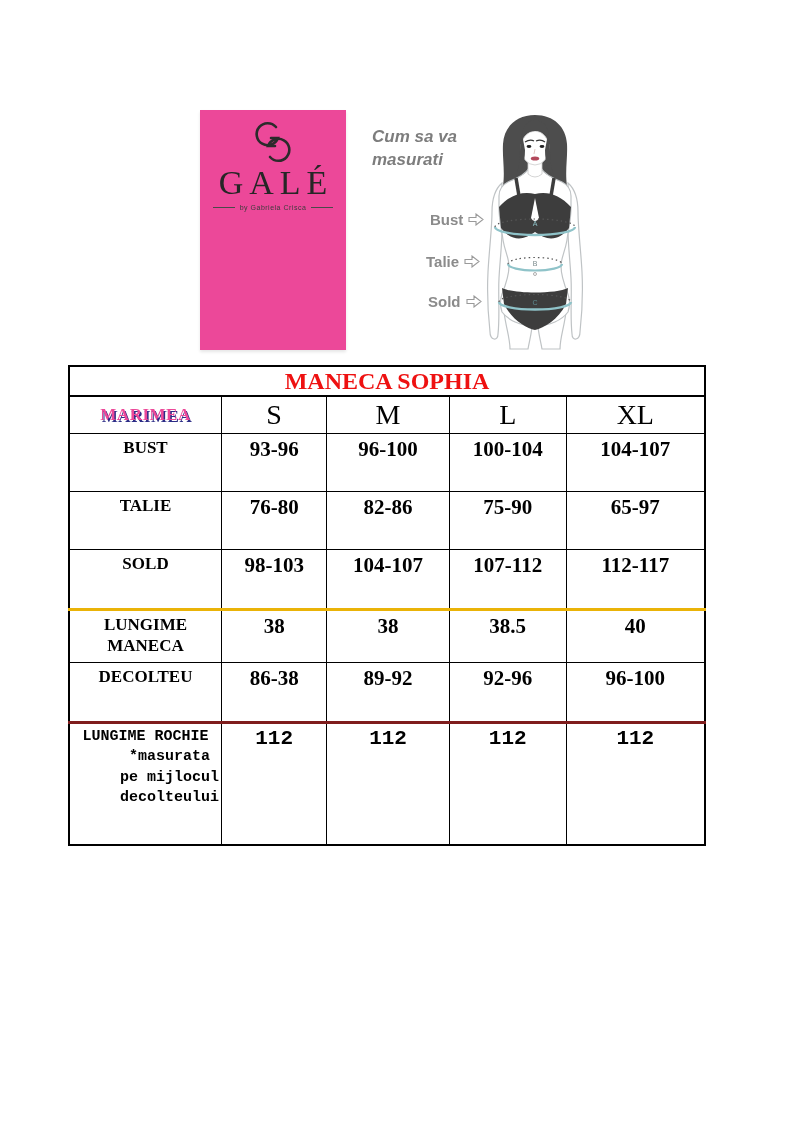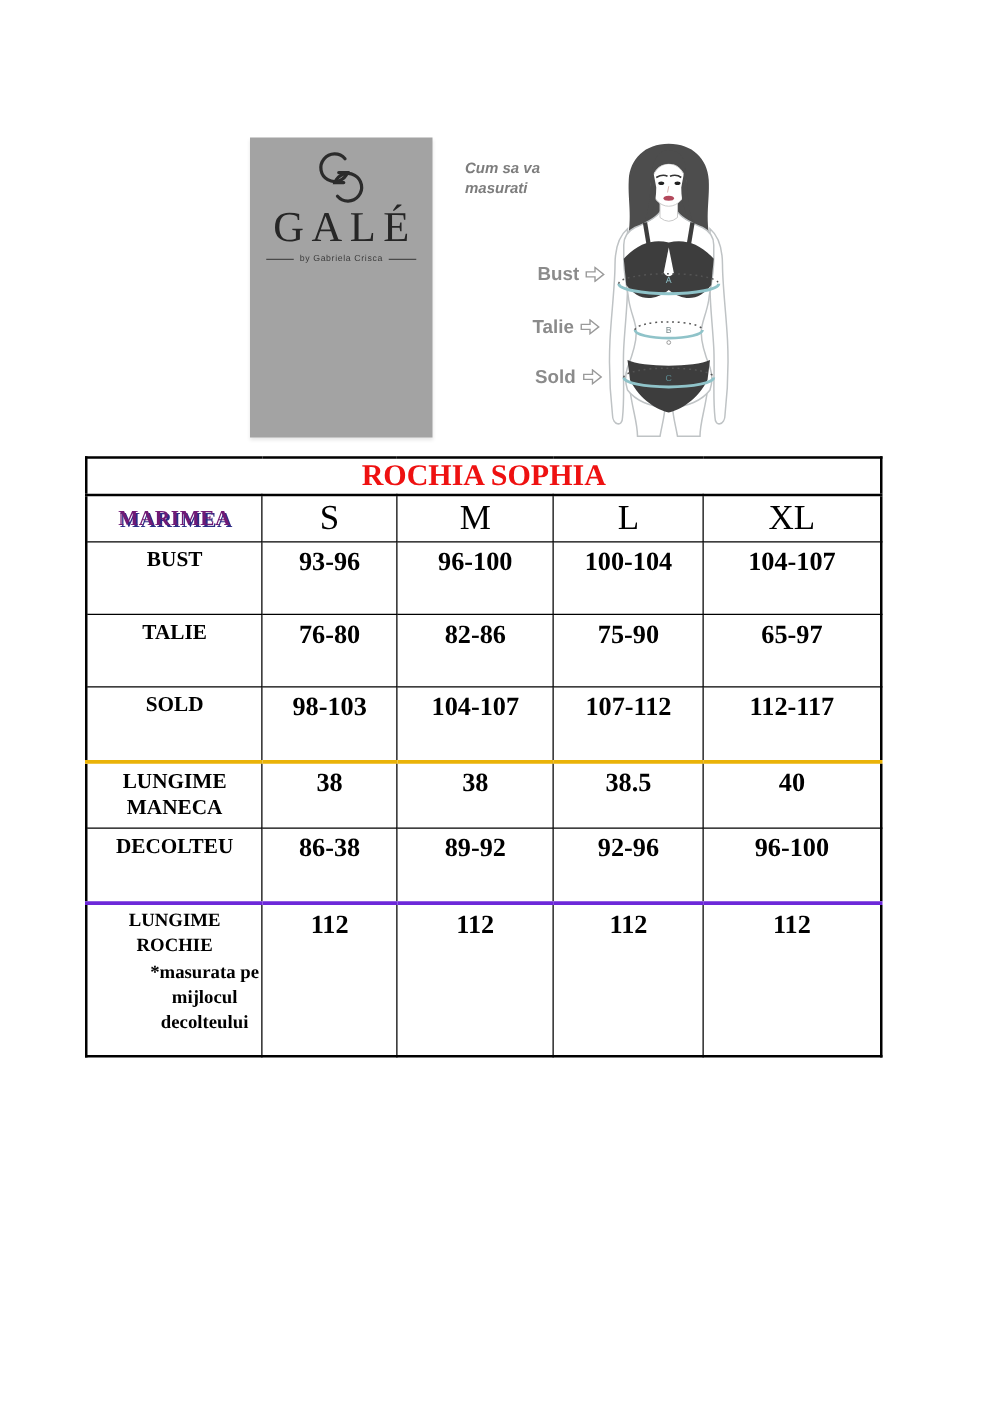--- a/index.html
+++ b/index.html
@@ -1,58 +1,58 @@
 <!DOCTYPE html>
 <html><head>
 <meta charset="utf-8">
 <style>
   html,body{margin:0;padding:0;background:#ffffff;}
   #page{position:relative;width:793px;height:1122px;background:#ffffff;overflow:hidden;
         font-family:"Liberation Sans", sans-serif;}
 
   
   .logo-box{position:absolute;left:200px;top:110px;width:146px;height:240px;
-            background:#a3a3a3;box-shadow:0 2px 3px rgba(0,0,0,.10);
+            background:#ec4899;box-shadow:0 2px 3px rgba(0,0,0,.10);
             display:flex;flex-direction:column;align-items:center;}
   .monogram{margin-top:10px;}
   .wordmark{font-family:"Liberation Serif", serif;font-size:34px;font-weight:400;
             letter-spacing:6px;color:#262626;line-height:1;margin-top:2px;padding-left:6px;}
   .tagline{display:flex;align-items:center;gap:5px;margin-top:4px;width:120px;justify-content:center;}
   .tagline .rule{flex:1;height:1px;background:#4a4a4a;}
   .tagline .txt{font-size:7px;color:#3c3c3c;white-space:nowrap;letter-spacing:.5px;}
 
   
   .measure-heading{position:absolute;left:372px;top:126px;width:104px;
-                   font-size:12px;font-weight:bold;font-style:italic;color:#7d7d7d;line-height:1.35;}
+                   font-size:17px;font-weight:bold;font-style:italic;color:#7d7d7d;line-height:1.35;}
   .measure-label{position:absolute;display:flex;align-items:center;gap:5px;
                  font-size:15px;font-weight:bold;color:#8b8b8b;}
   .measure-label svg{display:block;}
   .lbl-bust{left:430px;top:211px;}
   .lbl-talie{left:426px;top:253px;}
   .lbl-sold{left:428px;top:293px;}
   .figure-wrap{position:absolute;left:462px;top:112px;width:145px;height:238px;}
 
   
   .chart{position:absolute;left:68px;top:365px;width:638px;border-collapse:collapse;
          font-family:"Liberation Serif", serif;color:#000;}
   .chart td{border:1px solid #000;text-align:center;vertical-align:top;padding:3px 2px 0 2px;}
   .chart{border:2px solid #000;}
   .chart .title-cell{height:28px;vertical-align:middle;padding:0;
                      font-size:24px;font-weight:bold;color:#ee1111;border-bottom:2px solid #000;}
   .chart .hdr{height:36px;vertical-align:middle;padding:0;font-size:28px;font-weight:400;}
-  .chart .hdr-marimea{vertical-align:middle;font-size:17px;font-weight:bold;color:#701a75;
+  .chart .hdr-marimea{vertical-align:middle;font-size:17px;font-weight:bold;color:#ec4899;
                       text-shadow:1.5px 1.5px 0 #2c2c86;letter-spacing:.5px;}
   .chart .rlabel{font-weight:bold;font-size:17px;line-height:1.25;}
   .chart .val{font-weight:bold;font-size:21px;}
   .chart tr.r-bust td{height:54px;}
   .chart tr.r-talie td{height:54px;}
   .chart tr.r-sold td{height:55px;}
   .chart tr.r-maneca td{height:48px;border-top:3px solid #eab308;}
   .chart tr.r-decolteu td{height:55px;}
-  .chart tr.r-rochie td{height:117px;border-top:3px solid #6d28d9;}
+  .chart tr.r-rochie td{height:117px;border-top:3px solid #7f1d1d;font-family:Liberation Mono, monospace;}
   .chart tr.r-rochie .rlabel{font-size:15px;line-height:1.35;}
   .chart .note{display:block;font-weight:bold;margin-left:48px;}
 </style>
 </head>
 <body>
 
 <div id="page">
 
   <div class="logo-box">
     <svg class="monogram" width="52" height="44" viewBox="0 0 52 44">
@@ -160,21 +160,21 @@
   <table class="chart">
     <colgroup>
       <col style="width:141px">
         <col style="width:108px">
         <col style="width:126px">
       <col style="width:120px">
         <col style="width:143px">
     </colgroup>
     <tbody>
         <tr>
-      <td class="title-cell" colspan="5">ROCHIA SOPHIA</td>
+      <td class="title-cell" colspan="5">MANECA SOPHIA</td>
     </tr>
     <tr>
       <td class="hdr hdr-marimea">MARIMEA</td>
       <td class="hdr">S</td>
       <td class="hdr">M</td>
       <td class="hdr">L</td>
       <td class="hdr">XL</td>
     </tr>
     <tr class="r-bust">
       <td class="rlabel">BUST</td>

